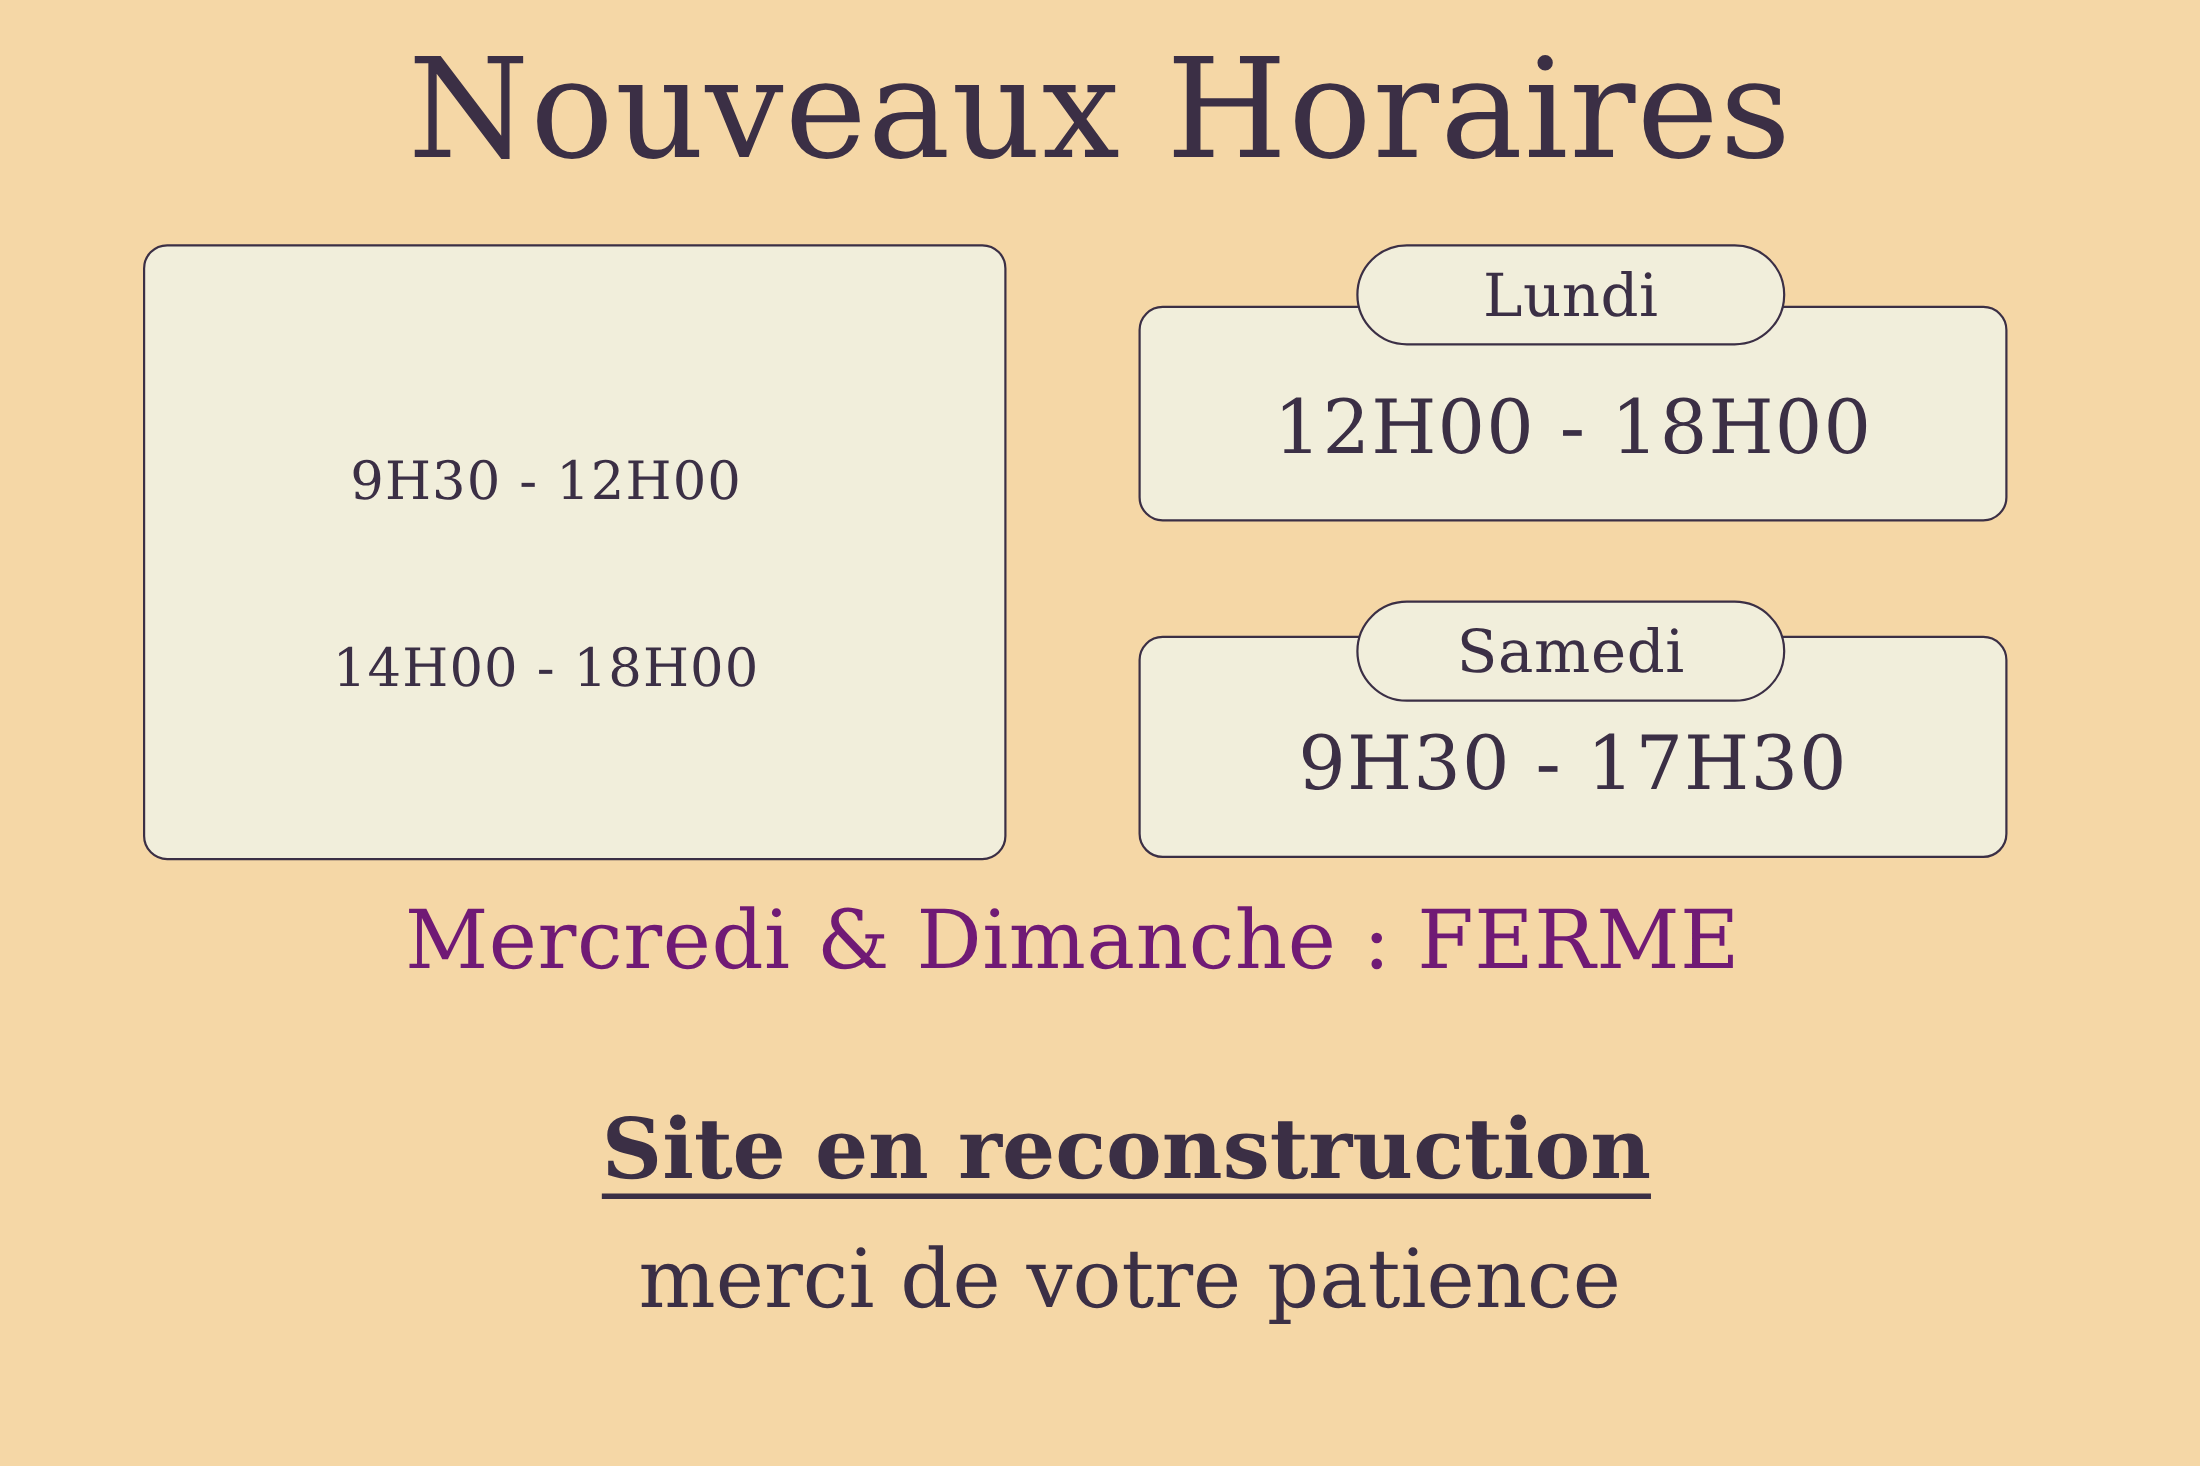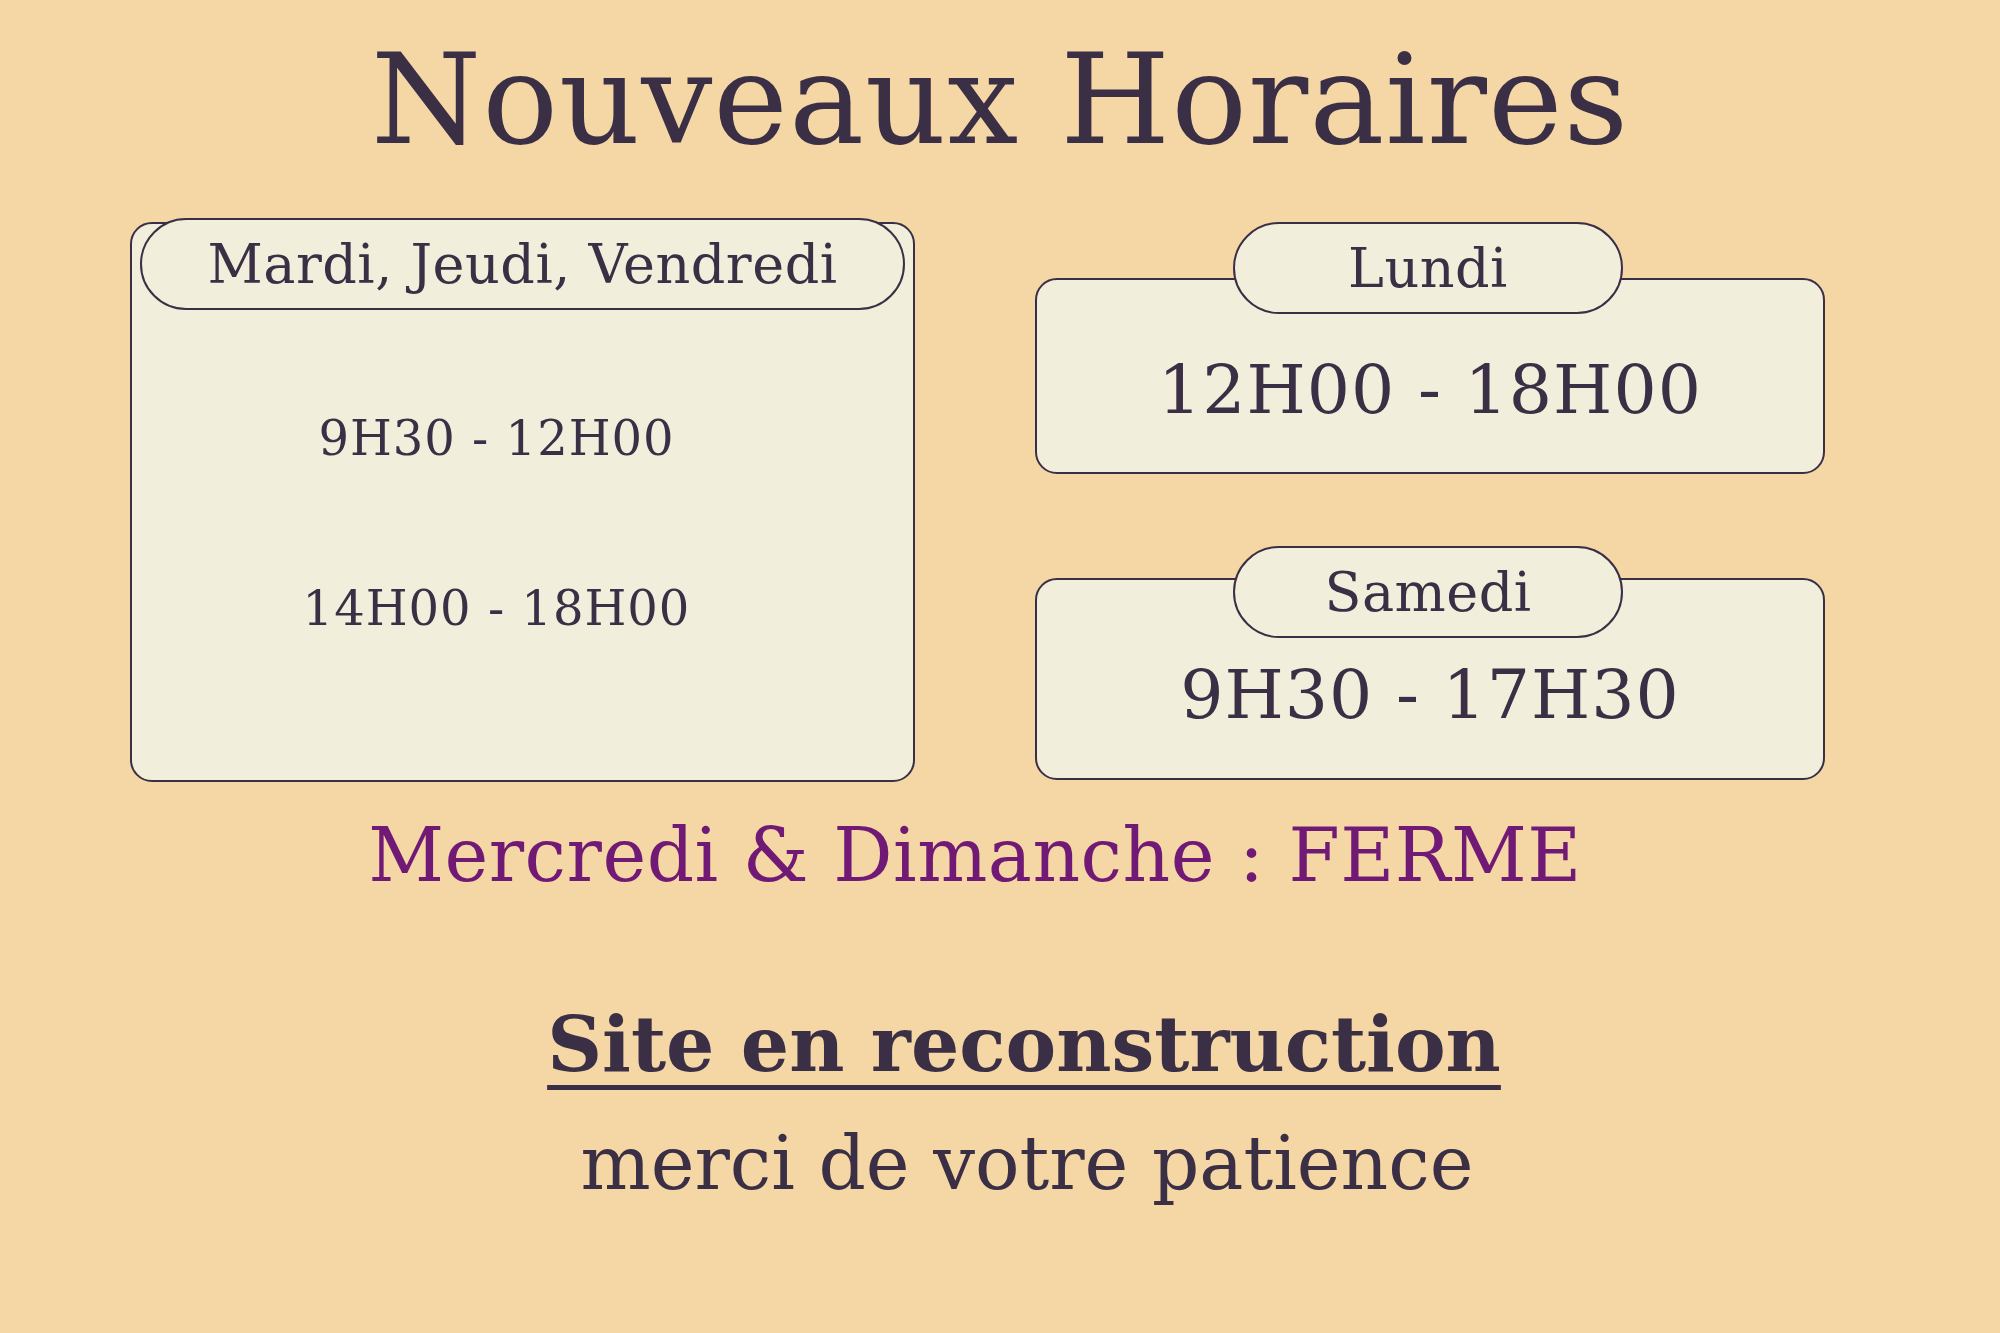--- a/index.html
+++ b/index.html
@@ -173,21 +173,20 @@
   }
 </style>
 </head>
 <body>
 
 <div class="poster">
 
   <div class="title">Nouveaux Horaires</div>
 
   <div class="card" id="card-weekdays"></div>
-  <div class="pill" id="pill-weekdays">Mardi, Jeudi, Vendredi</div>
   <div class="weekday-times" id="weekday-time-1">9H30 - 12H00</div>
   <div class="weekday-times" id="weekday-time-2">14H00 - 18H00</div>
 
   <div class="card" id="card-monday"></div>
   <div class="pill" id="pill-monday">Lundi</div>
   <div id="monday-time">12H00 - 18H00</div>
 
   <div class="card" id="card-saturday"></div>
   <div class="pill" id="pill-saturday">Samedi</div>
   <div id="saturday-time">9H30 - 17H30</div>

